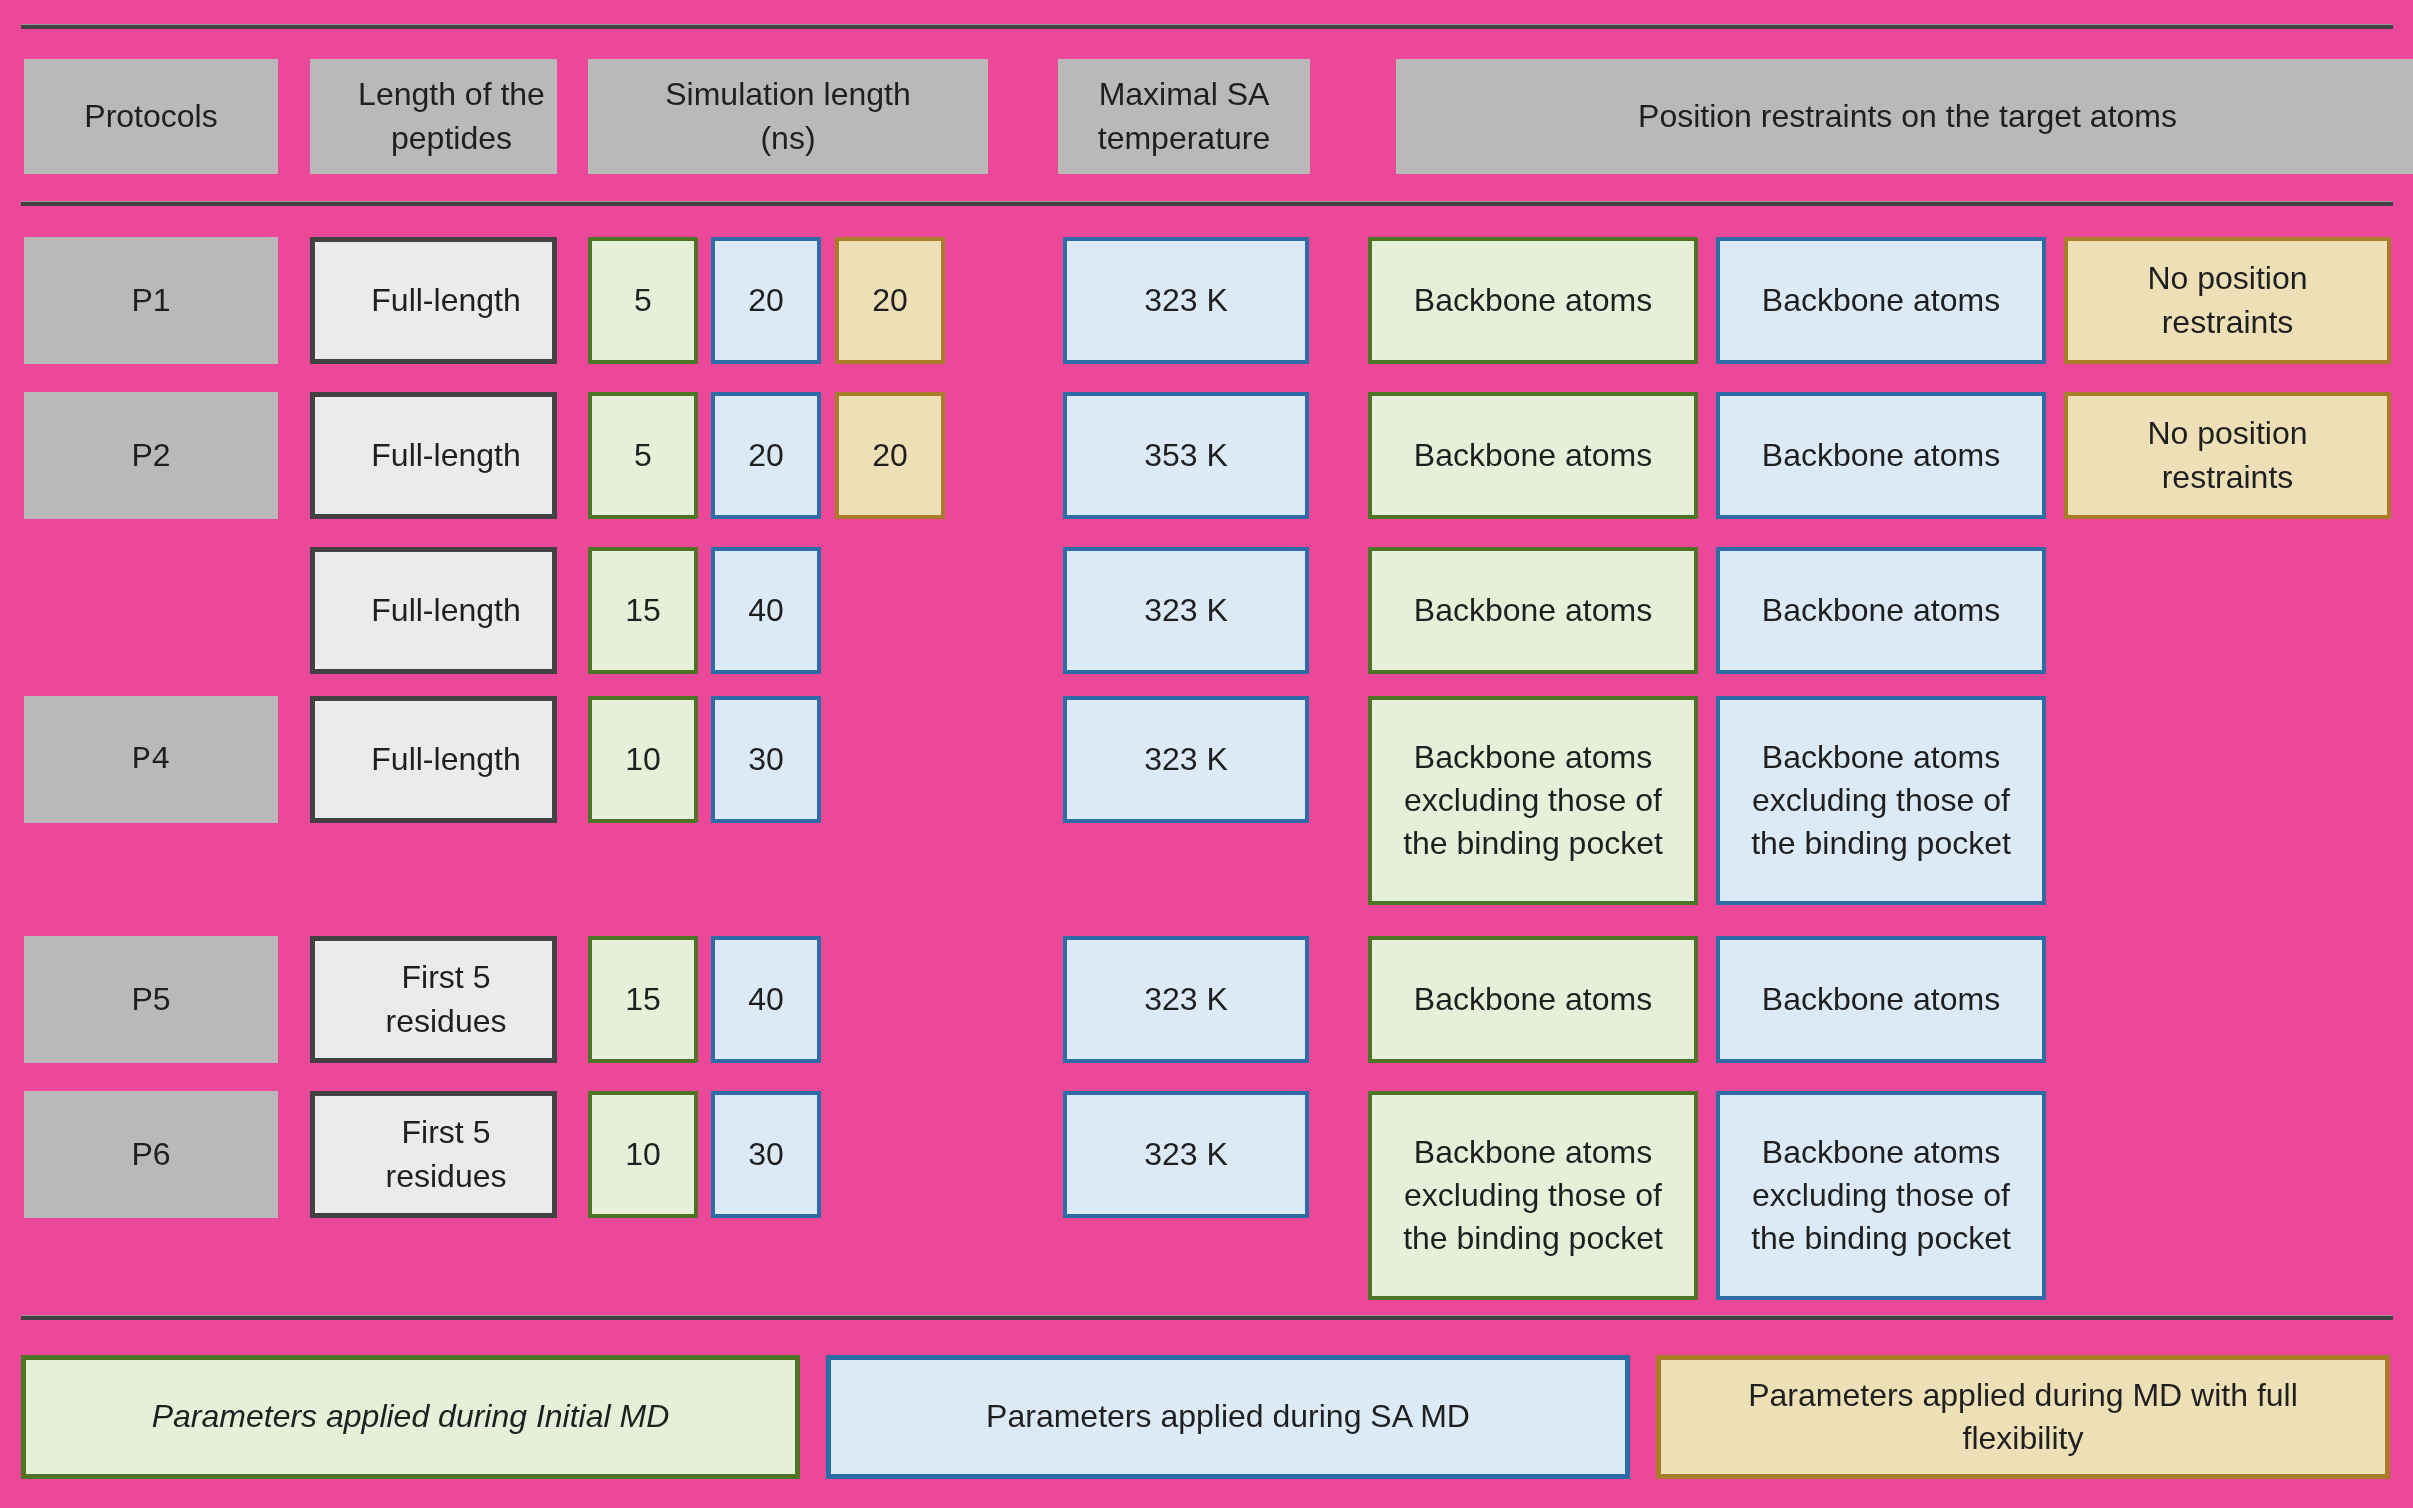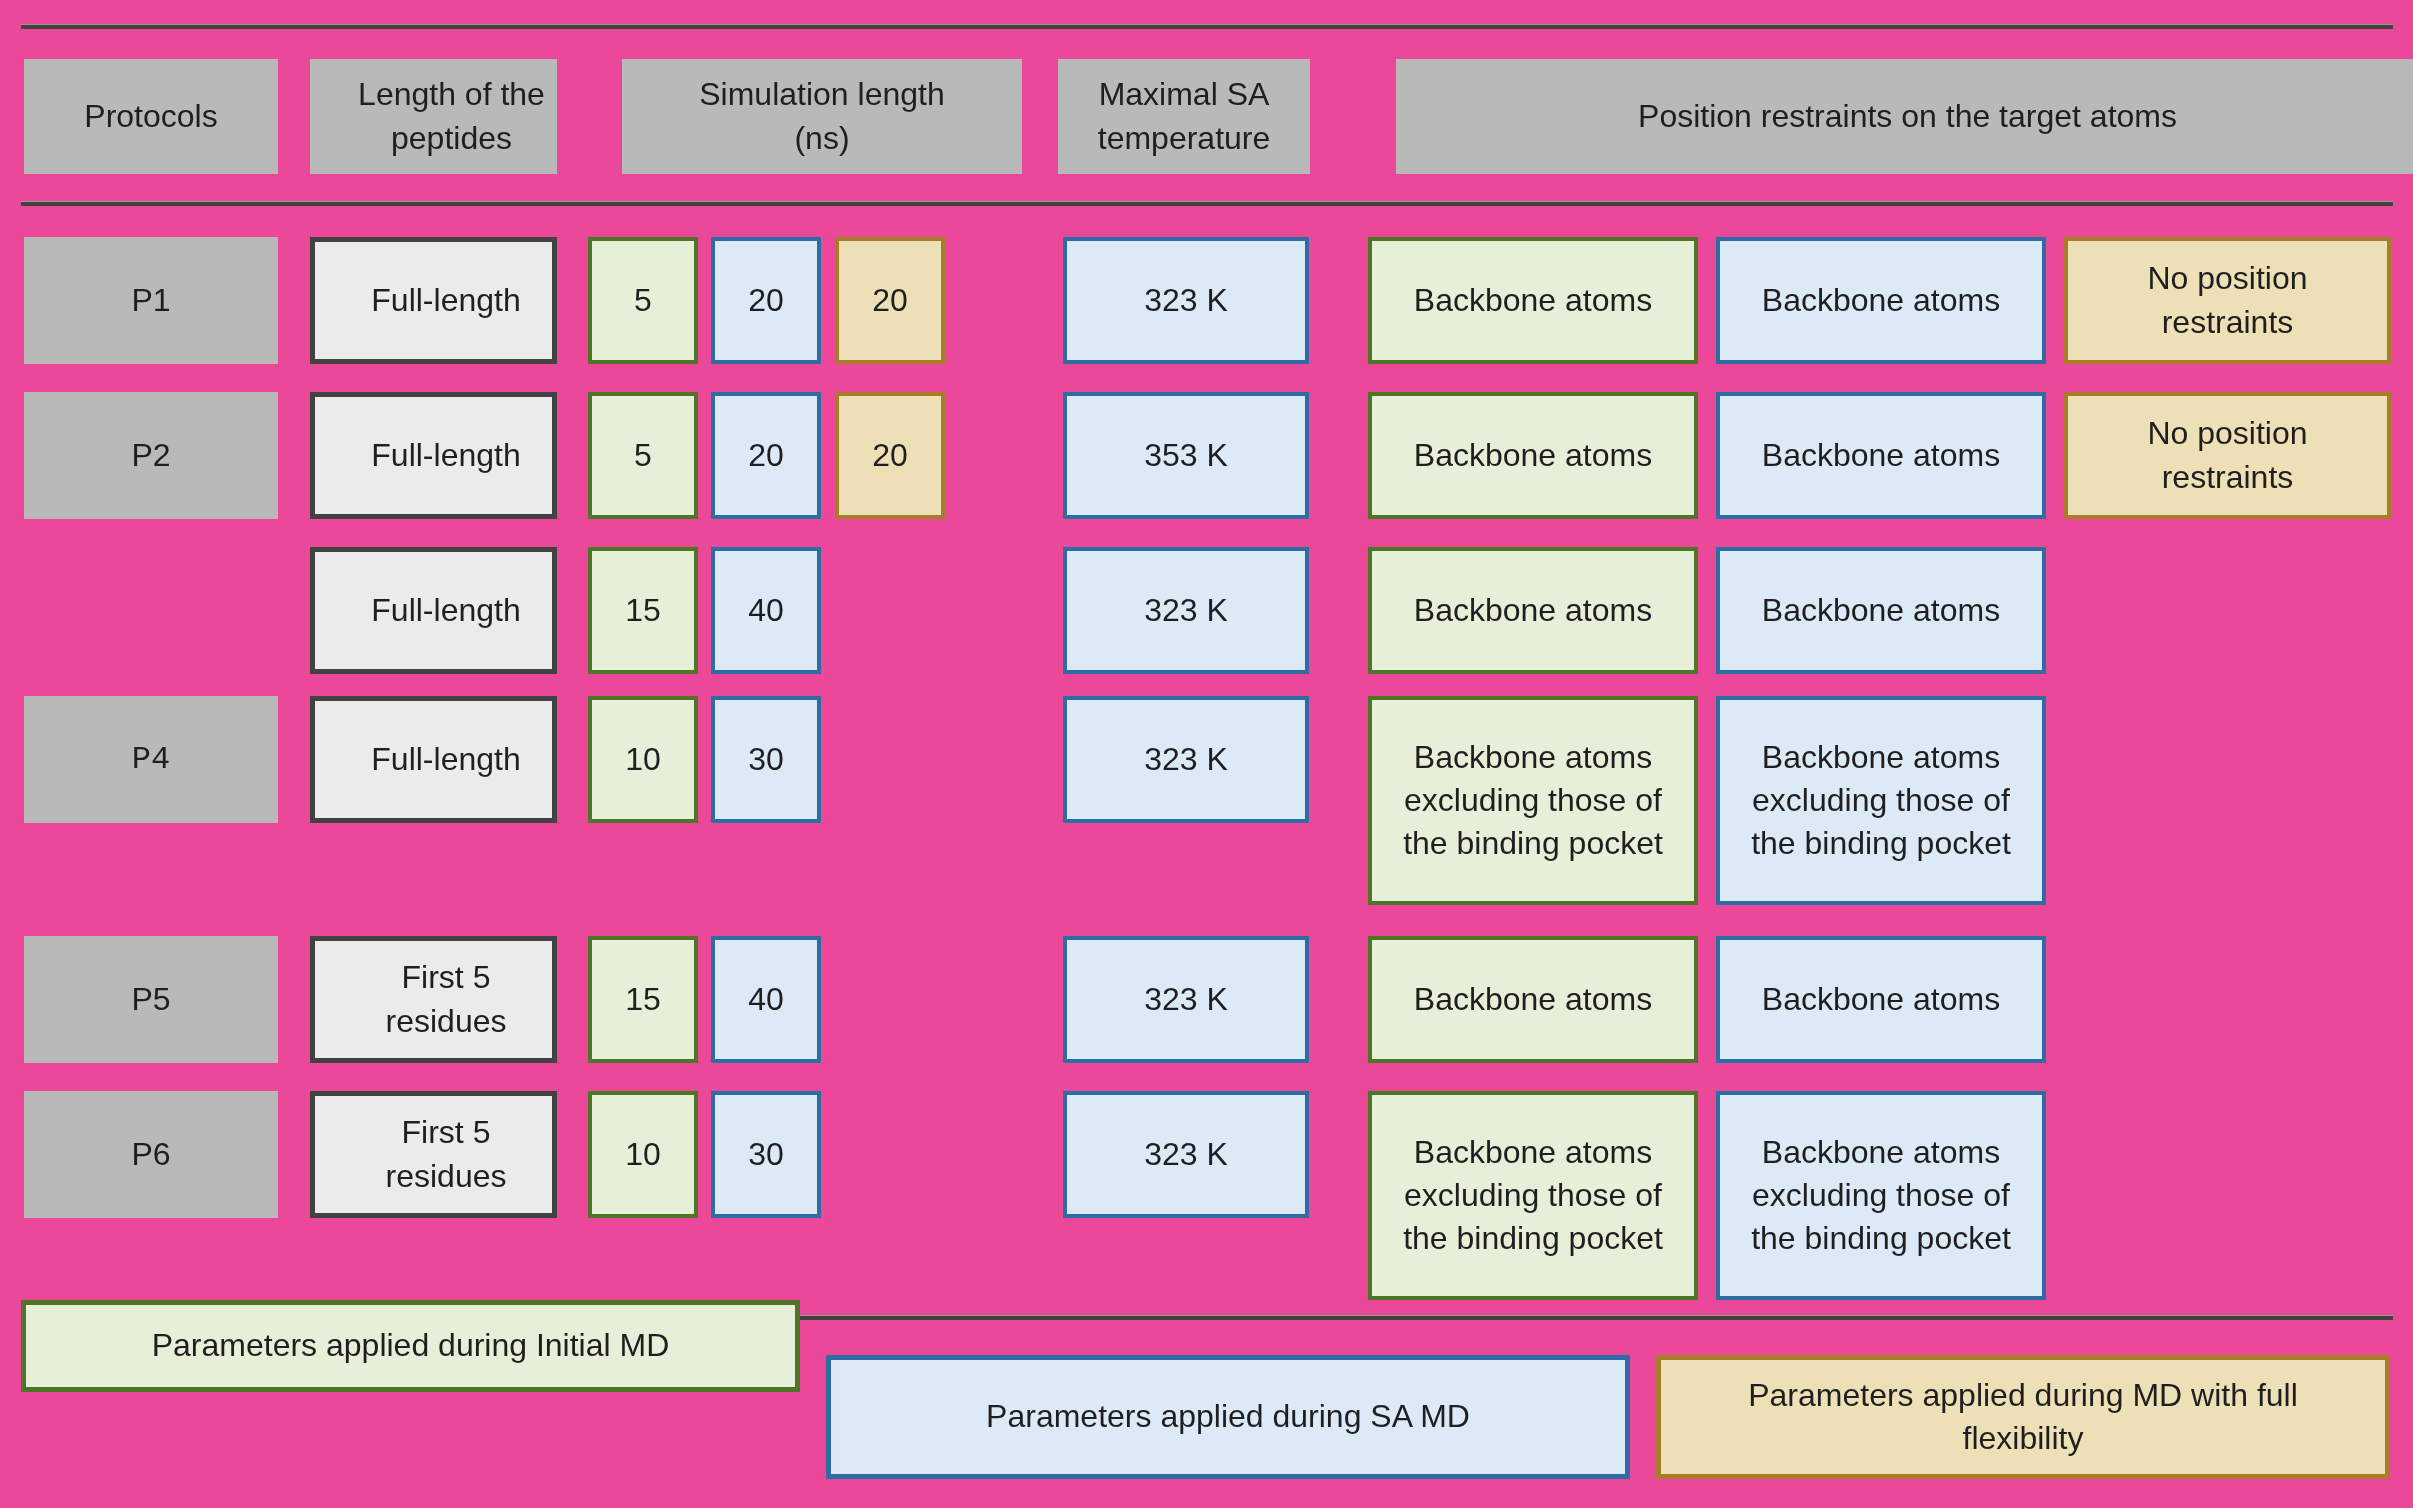--- a/index.html
+++ b/index.html
@@ -49,21 +49,21 @@
   .c3b{left:711px;width:110px;}
   .c3c{left:835px;width:110px;}
   .c4{left:1063px;width:246px;}
   .c5a{left:1368px;width:330px;}
   .c5b{left:1716px;width:330px;}
   .c5c{left:2064px;width:327px;}
   
   .hdr{top:59px;height:115px;}
   .hdr-protocols{left:24px;width:254px;}
   .hdr-peptides{left:310px;width:247px;padding-left:36px;}
-  .hdr-simlen{left:588px;width:400px;margin-left:34px;}
+  .hdr-simlen{left:588px;width:400px;}
   .hdr-satemp{left:1058px;width:252px;}
   .hdr-restraints{left:1396px;width:1023px;}
   
   .w280{display:inline-block;max-width:195px;margin-left:25px;}
   .w300{display:inline-block;max-width:209px;}
   .w320{display:inline-block;max-width:223px;}
   .w420{display:inline-block;max-width:299px;}
   .w430c5{display:inline-block;max-width:292px;}
   .w410{display:inline-block;max-width:285px;}
   .w950{display:inline-block;max-width:668px;}
@@ -229,21 +229,21 @@
     </div>
   <div class="box green c5a h-tall" style="top:1091px;">
       <span class="w430c5">Backbone atoms excluding those of the binding pocket</span>
     </div>
   <div class="box blue c5b h-tall" style="top:1091px;">
       <span class="w430c5">Backbone atoms excluding those of the binding pocket</span>
     </div>
 
   <div class="rule" style="top:1315px;"></div>
 
-  <div class="box green legendbox" style="top:1300px;left:21px;width:779px;height:92px;">
+  <div class="box green legendbox" style="top:1355px;left:21px;width:779px;height:124px;font-style:italic;">
     <span>Parameters applied during Initial MD</span>
   </div>
   <div class="box blue legendbox" style="top:1355px;left:826px;width:804px;height:124px;">
     <span>Parameters applied during SA MD</span>
   </div>
   <div class="box tan legendbox" style="top:1355px;left:1656px;width:734px;height:124px;">
     <span class="w950">Parameters applied during MD with full flexibility</span>
   </div>
 
 </div>

